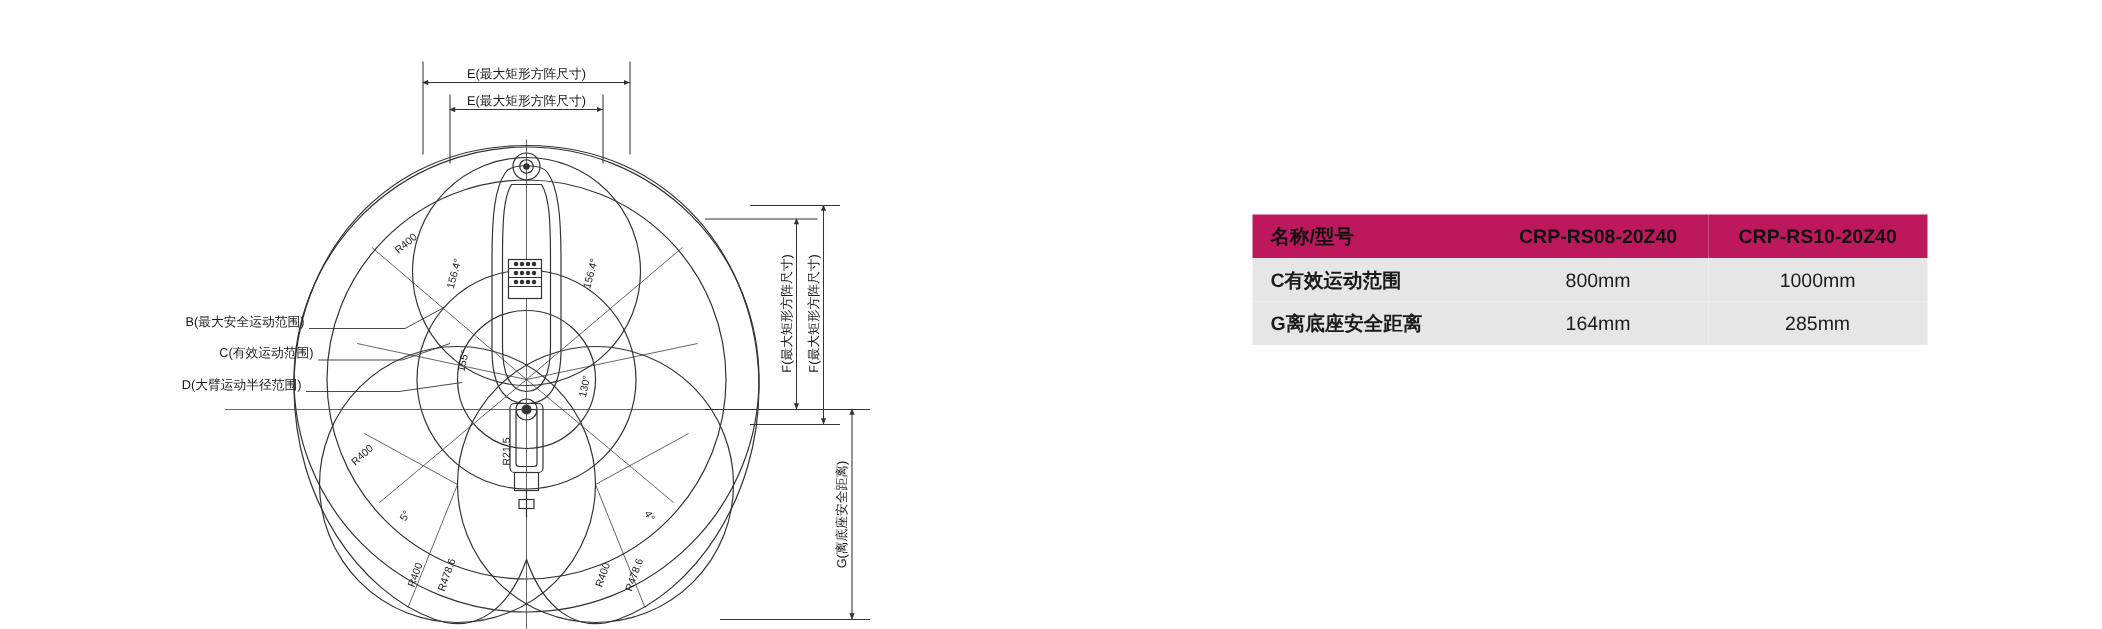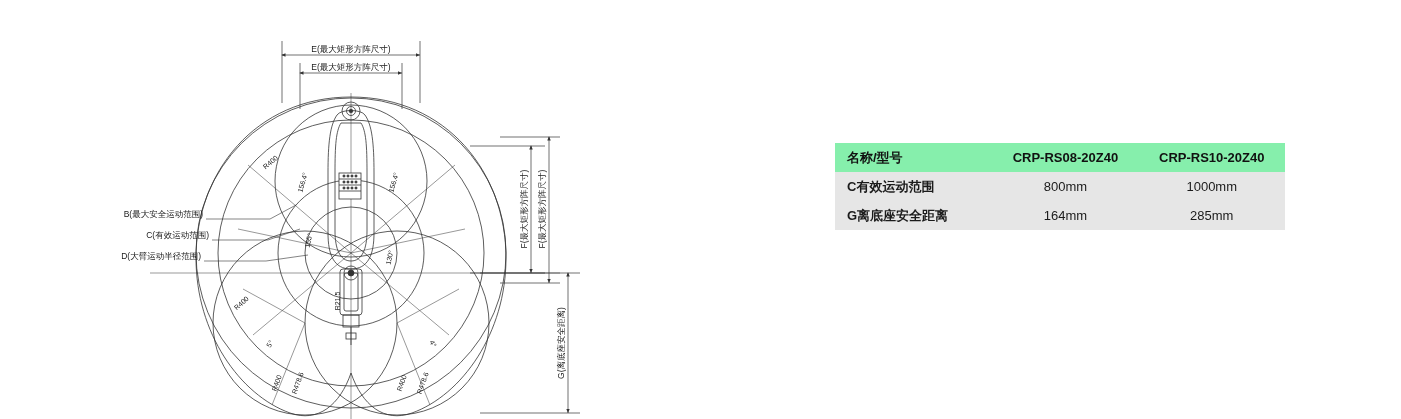--- a/index.html
+++ b/index.html
@@ -58,21 +58,21 @@
   }
   table.spec th, table.spec td {
     padding: 0;
     height: 29px;
     line-height: 29px;
     text-align: center;
     font-weight: normal;
     border: none;
   }
   table.spec thead th {
-    background: #86efac;
+    background: #be185d;
     font-weight: bold;
     font-size: 13px;
     color: #111;
   }
   table.spec thead th.first-col {
     text-align: left;
     padding-left: 12px;
   }
   table.spec tbody tr.odd td {
     background: #ffffff;

